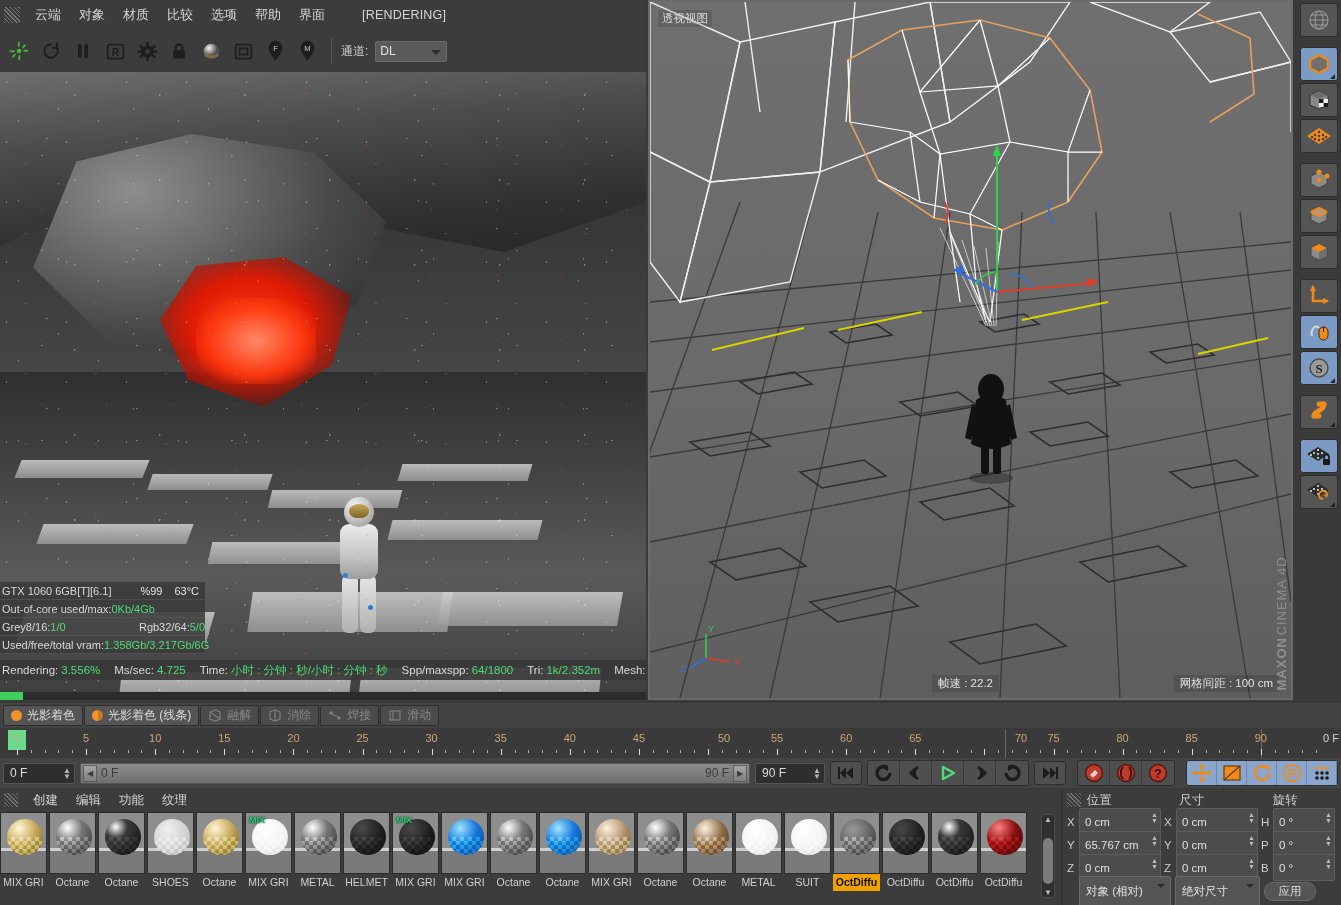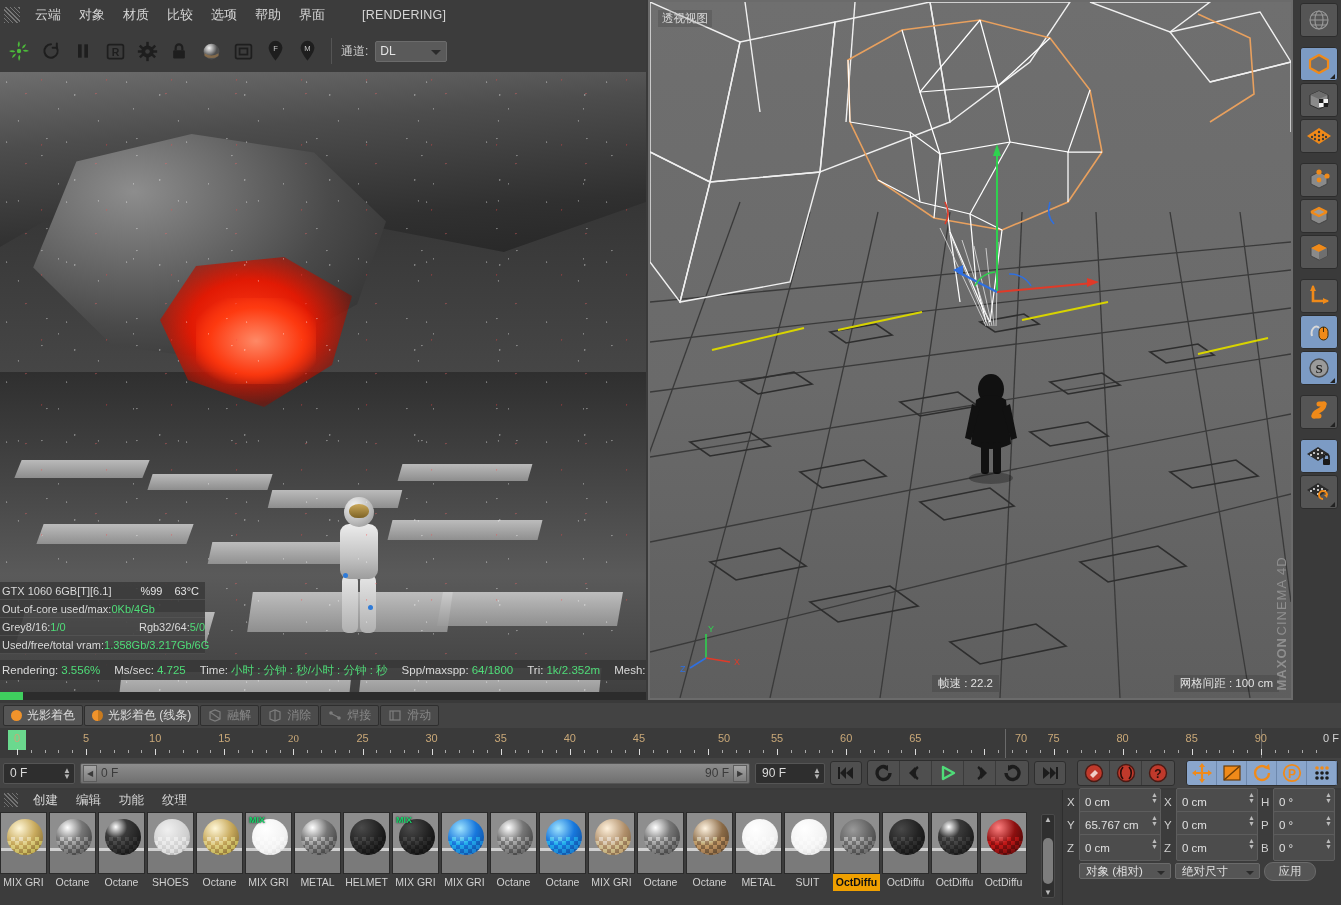--- a/index.html
+++ b/index.html
@@ -195,21 +195,21 @@
       background-image:repeating-linear-gradient(45deg,#8a8a8a 0 1px,transparent 1px 3px); opacity:.7; }
   .co-head .h1 { width:95px; } .co-head .h2 { width:96px; } .co-head .h3 { width:70px; }
   .co-row { display:flex; align-items:center; height:23px; padding-left:4px; gap:0; }
   .co-lbl { width:12px; font-size:11.5px; color:#cfcfcf; }
   .co-in { height:27px; background:#4c4c4c; border:1px solid #5d5d5d; border-radius:2px;
       font-size:11.5px; color:#e0e0e0; display:flex; align-items:center; padding:0 12px 0 5px;
       position:relative; margin-right:3px; }
   .co-in .spin { position:absolute; right:2px; top:3px; font-size:7px; line-height:6px; color:#bbb; }
   .w1 { width:82px; } .w2 { width:82px; } .w3 { width:62px; }
   .co-foot { display:flex; align-items:center; gap:4px; padding-left:16px; height:24px; }
-  .co-sel { height:16px; background:#555; border:1px solid #6a6a6a; border-radius:2px; font-size:11.5px;
+  .co-sel { height:31px; background:#555; border:1px solid #6a6a6a; border-radius:2px; font-size:11.5px;
       color:#e0e0e0; display:flex; align-items:center; padding:0 16px 0 6px; position:relative; }
   .co-sel .arrow { position:absolute; right:5px; top:7px; border-left:4px solid transparent;
       border-right:4px solid transparent; border-top:4px solid #2b2b2b; }
   .co-apply { height:19px; min-width:52px; background:#555; border:1px solid #6a6a6a; border-radius:9px;
       font-size:11.5px; color:#e0e0e0; display:flex; align-items:center; justify-content:center; padding:0 8px; }
   .left-tab { position:absolute; left:0; top:800px; width:10px; height:105px; background:#444; border-right:1px solid #2e2e2e; }
 </style>
 </head>
 <body>
 
@@ -728,21 +728,21 @@
         <div class="ruler-minor" style="left: 169.02px;"></div>
         <div class="ruler-minor" style="left: 182.84px;"></div>
         <div class="ruler-minor" style="left: 196.66px;"></div>
         <div class="ruler-minor" style="left: 210.48px;"></div>
         <div class="ruler-tick" style="left: 224.3px;">15</div>
         <div class="ruler-major" style="left: 224.3px;"></div>
         <div class="ruler-minor" style="left: 238.12px;"></div>
         <div class="ruler-minor" style="left: 251.94px;"></div>
         <div class="ruler-minor" style="left: 265.76px;"></div>
         <div class="ruler-minor" style="left: 279.58px;"></div>
-        <div class="ruler-tick" style="left: 293.4px; font-family: Liberation Serif, serif;">20</div>
+        <div class="ruler-tick" style="left: 293.4px;">20</div>
         <div class="ruler-major" style="left: 293.4px;"></div>
         <div class="ruler-minor" style="left: 307.22px;"></div>
         <div class="ruler-minor" style="left: 321.04px;"></div>
         <div class="ruler-minor" style="left: 334.86px;"></div>
         <div class="ruler-minor" style="left: 348.68px;"></div>
         <div class="ruler-tick" style="left: 362.5px;">25</div>
         <div class="ruler-major" style="left: 362.5px;"></div>
         <div class="ruler-minor" style="left: 376.32px;"></div>
         <div class="ruler-minor" style="left: 390.14px;"></div>
         <div class="ruler-minor" style="left: 403.96px;"></div>
@@ -1128,20 +1128,26 @@
         </div>
       </div>
     <div class="mat-scroll">
       <span class="ar">▲</span>
       <span class="thumb"></span>
       <span class="ar">▼</span>
     </div>
   </div>
 
   <div id="coords">
+    <div class="co-head">
+      <span class="grip"></span>
+      <span class="h1">位置</span>
+      <span class="h2">尺寸</span>
+      <span class="h3">旋转</span>
+    </div>
     <div id="coords-rows">
         <div class="co-row">
           <span class="co-lbl">X</span>
           <span class="co-in w1">
             <span>0 cm</span>
             <span class="spin">▲<br>▼</span>
           </span>
           <span class="co-lbl">X</span>
           <span class="co-in w2">
             <span>0 cm</span>

